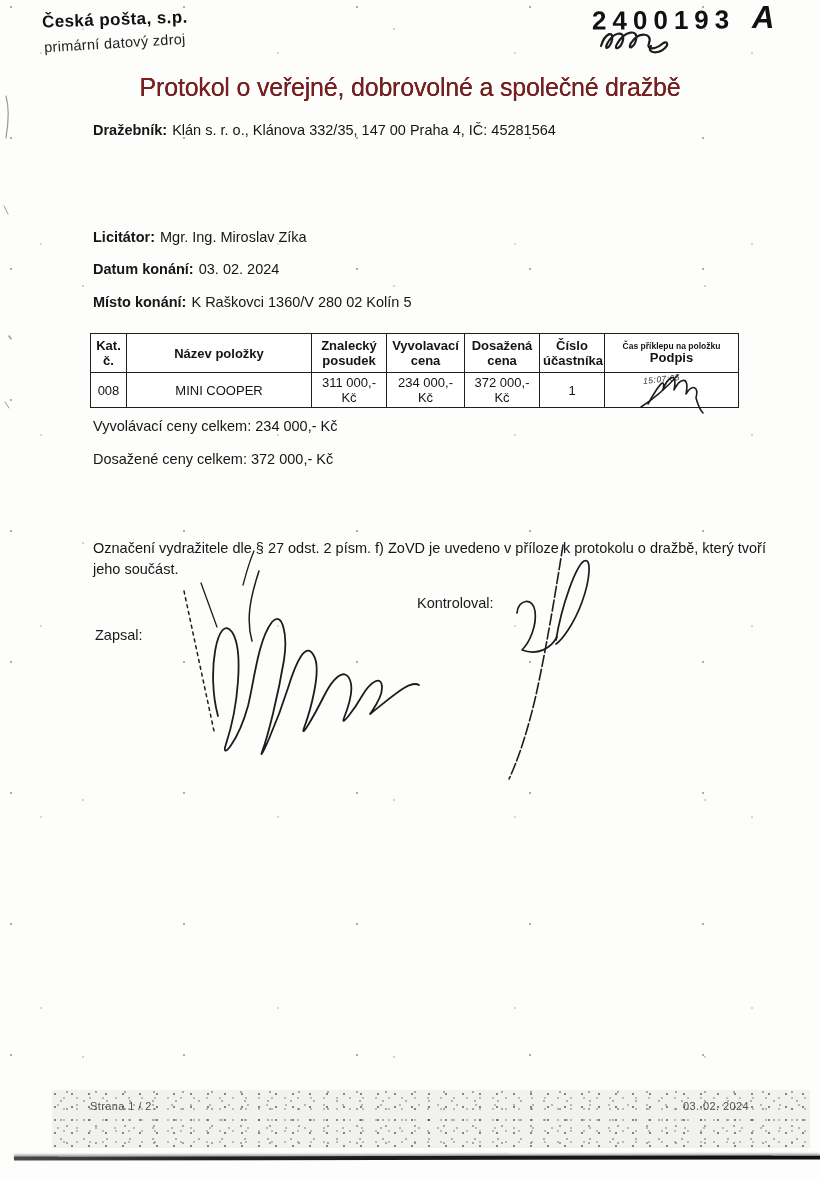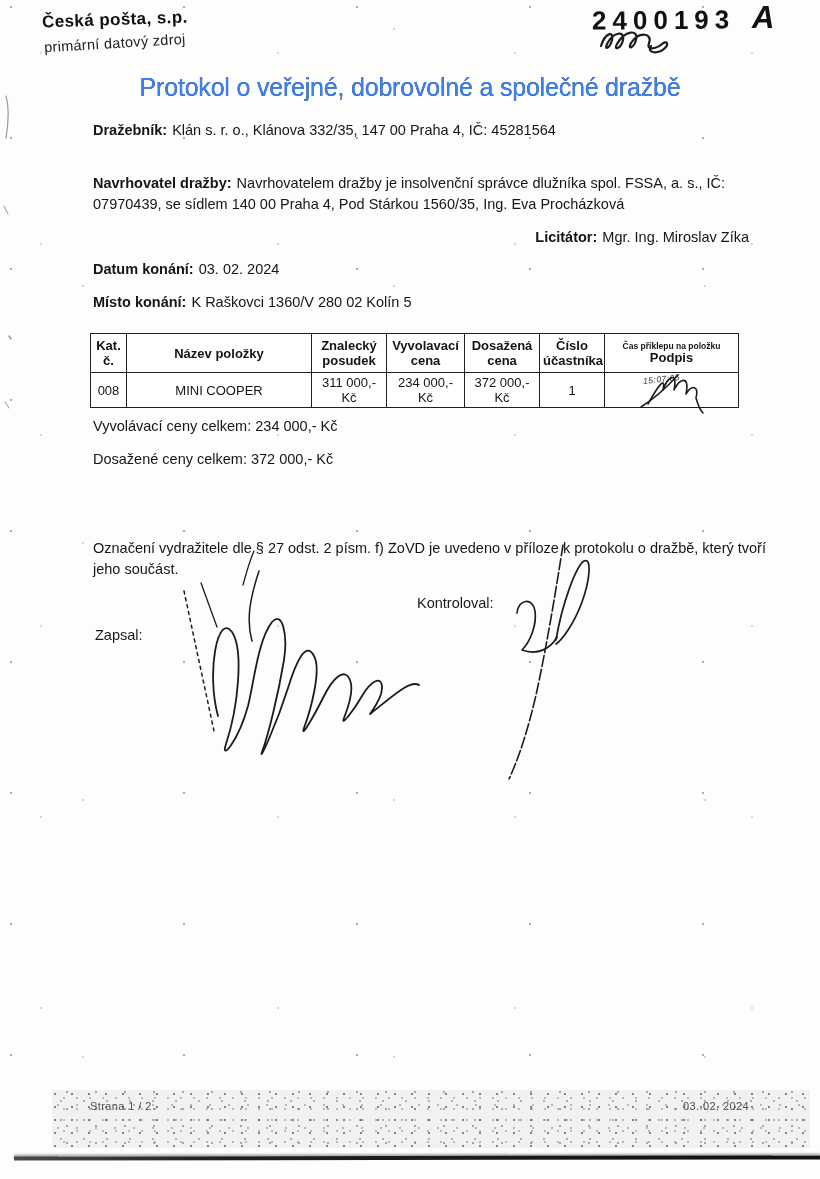--- a/index.html
+++ b/index.html
@@ -20,27 +20,27 @@
       radial-gradient(circle at 83px 29px, rgba(60,60,60,.3) .6px, transparent 1px);
     background-size:173px 131px,237px 191px,311px 257px;
   }
   .abs{position:absolute;z-index:2;}
   
   .org-name{left:42px;top:10px;font-size:17px;font-weight:bold;letter-spacing:.4px;transform:rotate(-2deg);color:#111;}
   .org-sub{left:44px;top:35px;font-size:14.5px;transform:rotate(-3.5deg);color:#222;letter-spacing:.3px;}
   .stamp-num{left:592px;top:5px;font-size:26px;font-weight:bold;letter-spacing:6px;color:#111;transform:rotate(-.5deg);}
   .stamp-letter{left:752px;top:0px;font-size:31px;font-weight:bold;font-style:italic;color:#111;}
   
-  .doc-title{left:0;top:73px;width:100%;text-align:center;font-size:25px;color:#3b82f6;letter-spacing:-.2px;text-shadow:0 0 .5px #222;}
+  .doc-title{left:0;top:73px;width:100%;text-align:center;font-size:25px;color:#7f1d1d;letter-spacing:-.2px;text-shadow:0 0 .5px #222;}
   
   .blk{left:93px;width:656px;font-size:14.5px;line-height:21px;color:#161616;}
   .blk b{margin-right:5px;}
   .b-drazebnik{top:120px;}
   .b-navrhovatel{top:173px;}
-  .b-licitator{top:227px;text-align:right;}
+  .b-licitator{top:227px;}
   .b-datum{top:259px;}
   .b-misto{top:292px;}
   
   .tbl{left:90px;top:333px;width:648px;border-collapse:collapse;table-layout:fixed;background:#fff;}
   .tbl td,.tbl th{border:1.6px solid #1f1f1f;padding:1px 3px;font-size:13px;color:#141414;overflow:hidden;}
   .tbl th{font-weight:bold;text-align:center;line-height:15px;height:36px;}
   .tbl td{height:32px;vertical-align:middle;}
   .th-cas-small{display:block;font-size:8.5px;font-weight:bold;line-height:9px;margin-top:1px;}
   .th-podpis{display:block;font-size:13px;font-weight:bold;line-height:14px;}
   .c-center{text-align:center;}
@@ -87,23 +87,20 @@
   <div class="abs org-sub">primární datový zdroj</div>
   <div class="abs stamp-num">2400193</div>
   <div class="abs stamp-letter">A</div>
 
   <div class="abs doc-title">Protokol o veřejné, dobrovolné a společné dražbě</div>
 
   <div class="abs blk b-drazebnik">
     <div><b>Dražebník:</b><span>Klán s. r. o., Klánova 332/35, 147 00 Praha 4, IČ: 45281564</span></div>
   </div>
 
-  <div class="abs blk b-navrhovatel">
-    <b>Navrhovatel dražby:</b><span>Navrhovatelem dražby je insolvenční správce dlužníka spol. FSSA, a. s., IČ: 07970439, se sídlem 140 00 Praha 4, Pod Stárkou 1560/35, Ing. Eva Procházková</span>
-  </div>
 
   <div class="abs blk b-licitator">
     <b>Licitátor:</b><span>Mgr. Ing. Miroslav Zíka</span>
   </div>
 
   <div class="abs blk b-datum">
     <b>Datum konání:</b><span>03. 02. 2024</span>
   </div>
 
   <div class="abs blk b-misto">

